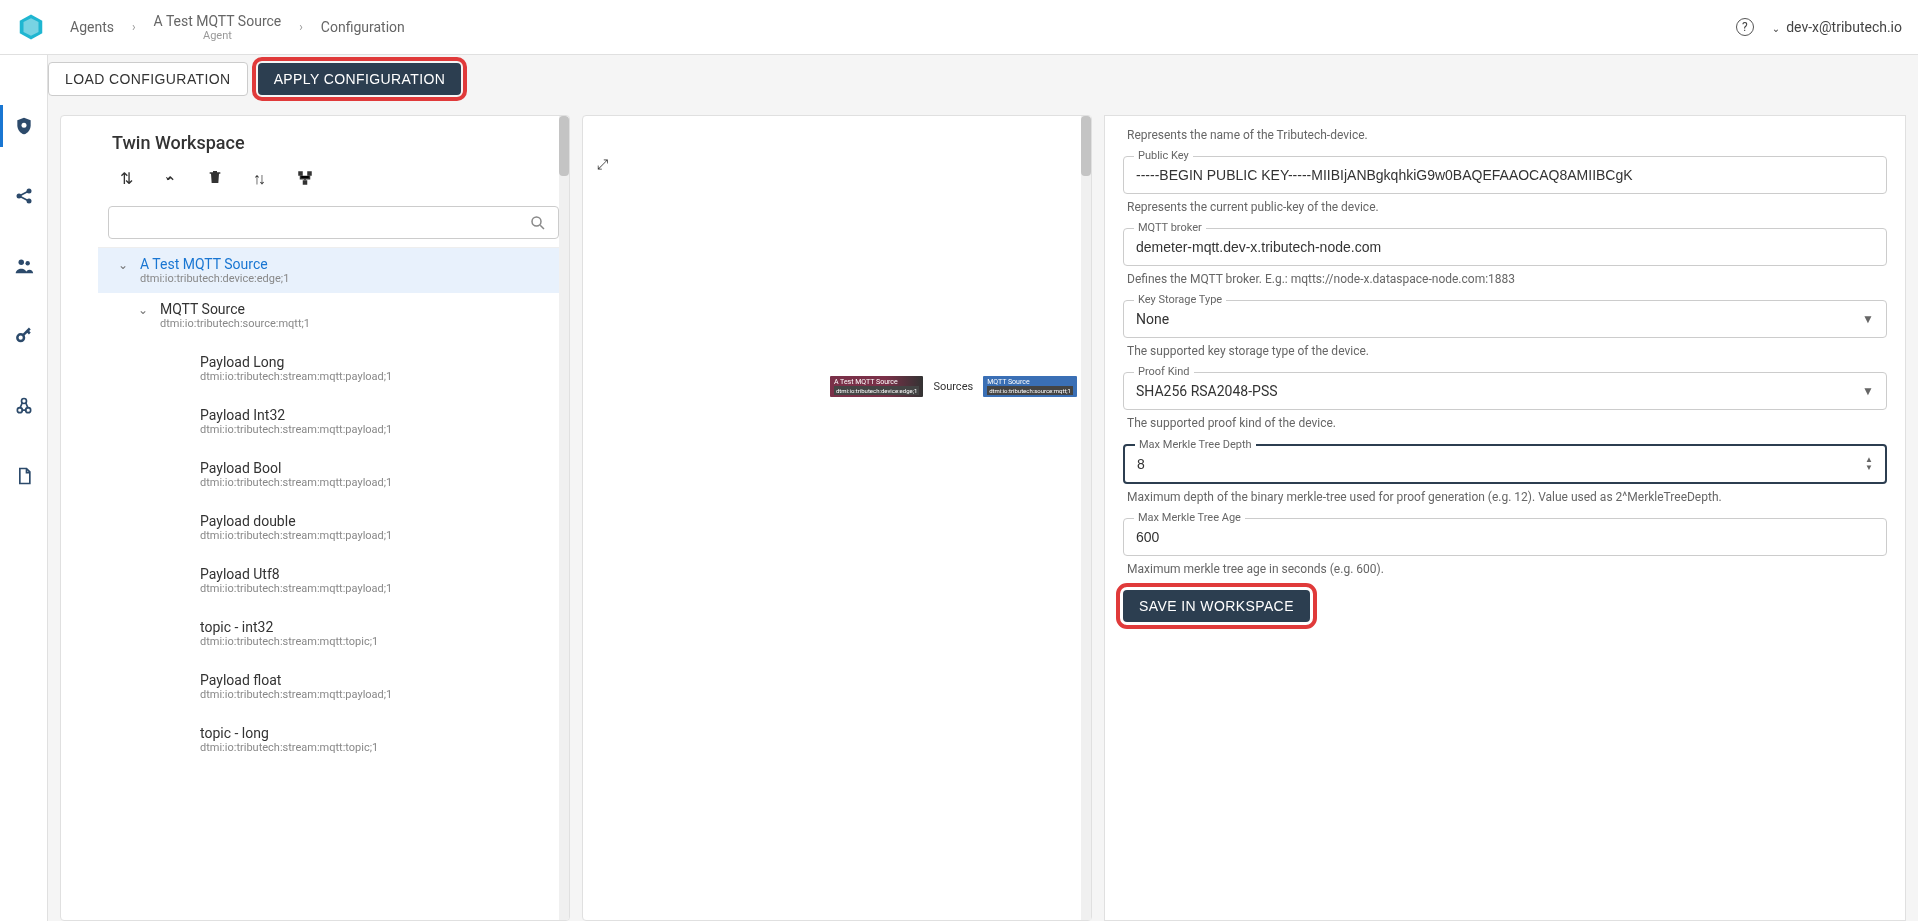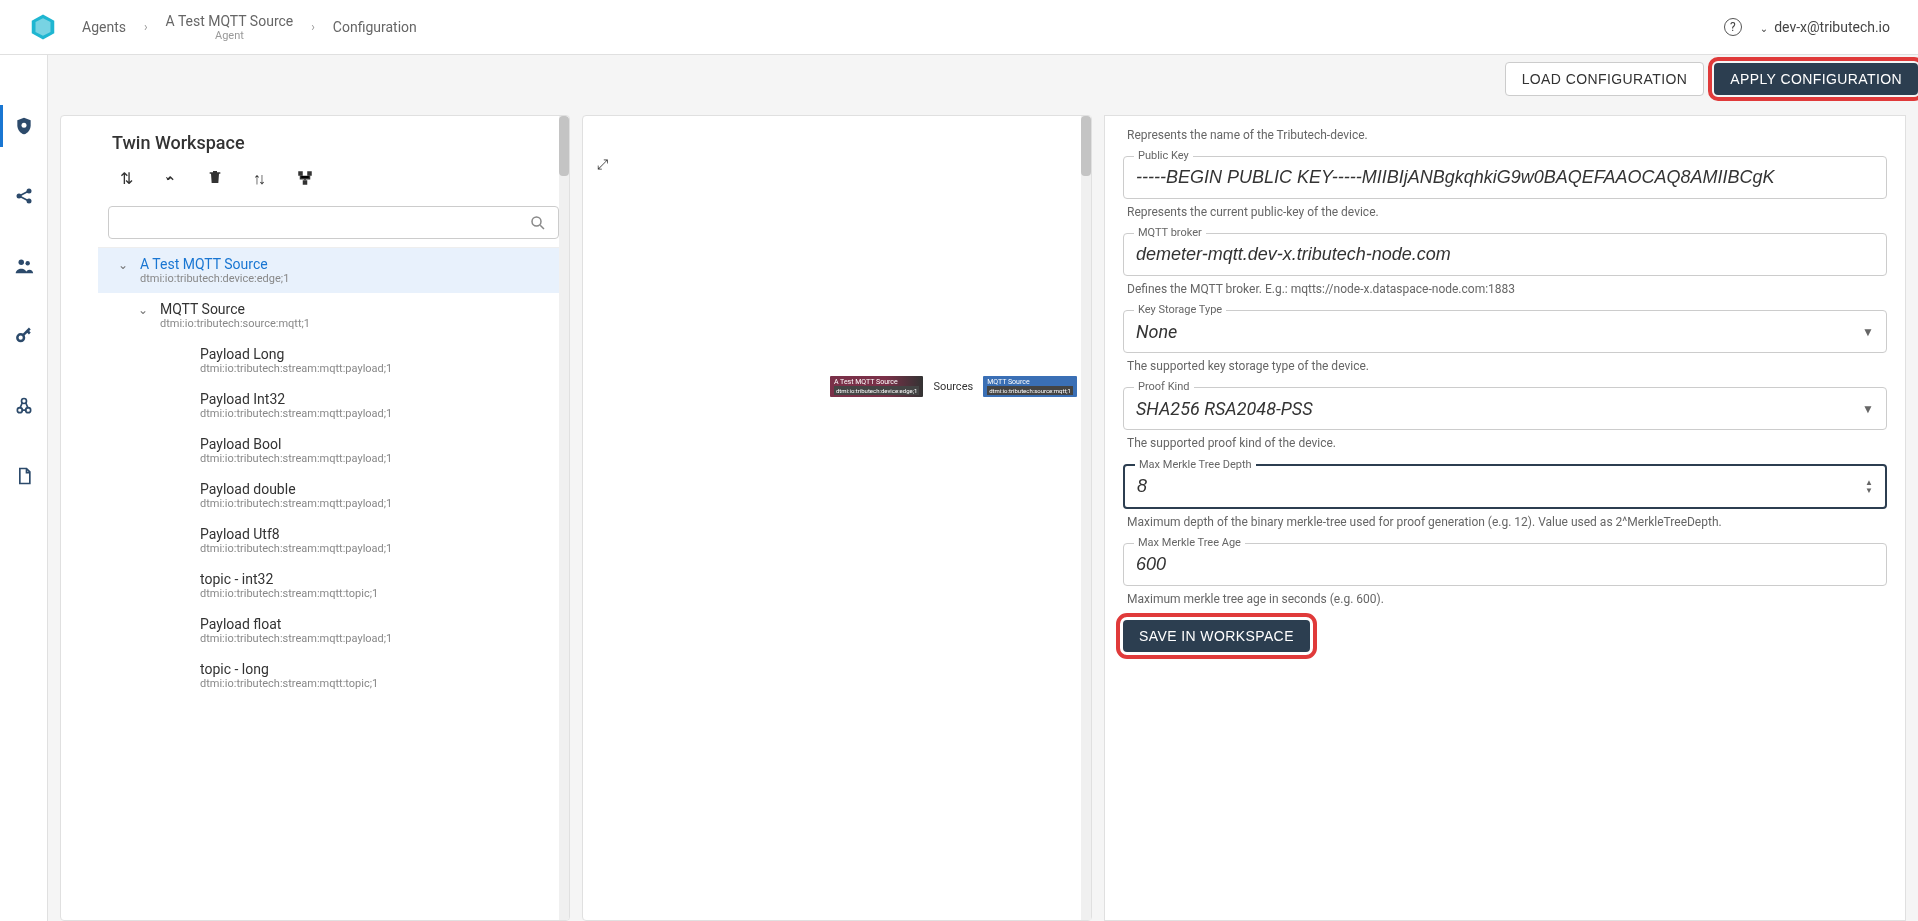--- a/index.html
+++ b/index.html
@@ -11,21 +11,21 @@
   width: 1918px;
   height: 921px;
   overflow: hidden;
 }
 .topbar {
   height: 55px;
   background: #fff;
   border-bottom: 1px solid #e0e0e0;
   display: flex;
   align-items: center;
-  padding: 0 28px;
+  padding: 0 16px;
 }
 .logo { width: 30px; height: 30px; margin-right: 24px; }
 .breadcrumb { display: flex; align-items: center; gap: 18px; flex: 1; }
 .crumb { color: #666; cursor: pointer; text-align: center; }
 .crumb-sub { font-size: 11px; color: #999; display: block; }
 .chev { color: #999; font-size: 12px; }
 .top-right { display: flex; align-items: center; gap: 18px; color: #444; }
 
 .main { display: flex; height: calc(100% - 55px); }
 
@@ -43,23 +43,23 @@
 .leftnav .nav-ic.active { position: relative; }
 .leftnav .nav-ic.active::before {
   content:""; position:absolute; left:-13px; top:-10px; bottom:-10px; width:3px; background:#1976d2;
 }
 
 .content { flex: 1; display: flex; flex-direction: column; }
 
 .actionbar {
   height: 48px;
   display: flex;
-  justify-content: flex-end;
+  justify-content: flex-start;
   align-items: center;
-  padding-right: 0;
+  padding-right: 12px;
   gap: 10px;
 }
 .btn {
   padding: 8px 16px;
   border-radius: 4px;
   font-size: 14px;
   letter-spacing: 0.4px;
   cursor: pointer;
   border: none;
 }
@@ -87,21 +87,21 @@
 .searchwrap { position:relative; }
 .searchwrap .mag { position:absolute; right:22px; top:8px; color:#888; }
 
 .tree { flex:1; overflow-y:auto; border-top:1px solid #eee;}
 .tnode { padding:8px 10px 8px 20px; display:flex; align-items:flex-start; gap:10px; cursor:pointer;}
 .tnode.root { background:#e8f1fc; }
 .tnode .ttitle { color:#1976d2; font-size:14px; }
 .tnode.root .ttitle { color:#1976d2; }
 .tnode .tsub { font-size:11px; color:#888; }
 .tnode.l1 { padding-left:40px; }
-.tnode.l2 { padding-left:80px; }
+.tnode.l2 { padding-left:80px;margin-top:8px; }
 .tnode.l1 .ttitle, .tnode.l2 .ttitle { color:#333; }
 .caret { color:#777; margin-top:2px; font-size:12px; width:12px;}
 
 .midpanel {
   width: 510px;
   background:#fff;
   margin:12px 0 0 12px;
   border:1px solid #e0e0e0;
   border-radius:4px;
   padding:14px;
@@ -123,21 +123,21 @@
   border:1px solid #e0e0e0;
   border-radius:0;
   padding: 6px 18px 12px;
   overflow-y:auto;
   position:relative;
 }
 .fld { margin-bottom: 14px; }
 .fldbox { border:1px solid #ccc; border-radius:4px; padding:10px 12px; position:relative; }
 .fldbox.focus { border:2px solid #2c3e50; }
 .fldlabel { position:absolute; top:-8px; left:10px; background:#fff; padding:0 4px; font-size:11px; color:#666; }
-.fldval { font-size:18px; color:#333; width:100%; border:none; outline:none; background:transparent;font-style:italic;}
+.fldval { font-size:14px; color:#333; width:100%; border:none; outline:none; background:transparent;}
 .fldhelp { font-size:12px; color:#666; margin:6px 4px 0; }
 .seldd { display:flex; justify-content:space-between; align-items:center; }
 .ddcaret { color:#666; font-size:12px;}
 .stepper { display:flex; flex-direction:column; font-size:8px; color:#666; line-height:8px;}
 .savebtn { display:inline-block; }
 .save-hl { outline:4px solid #e03a3a; outline-offset:3px; display:inline-block; border-radius:4px;}
 
 
 .scrollbar { width:10px; background:#f0f0f0; position:absolute; right:0; top:0; bottom:0;}
 .scrollbar .thumb { width:100%; background:#c4c4c4; position:absolute; top:0; height:60px; border-radius:4px;}

